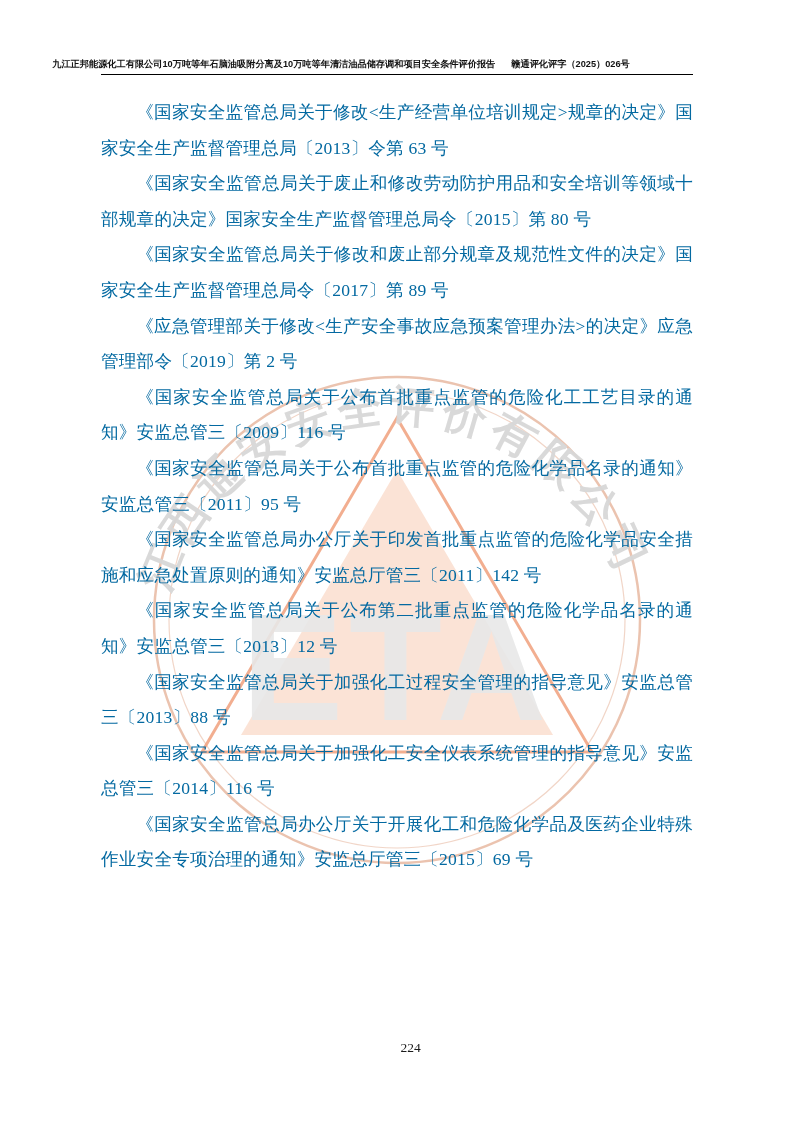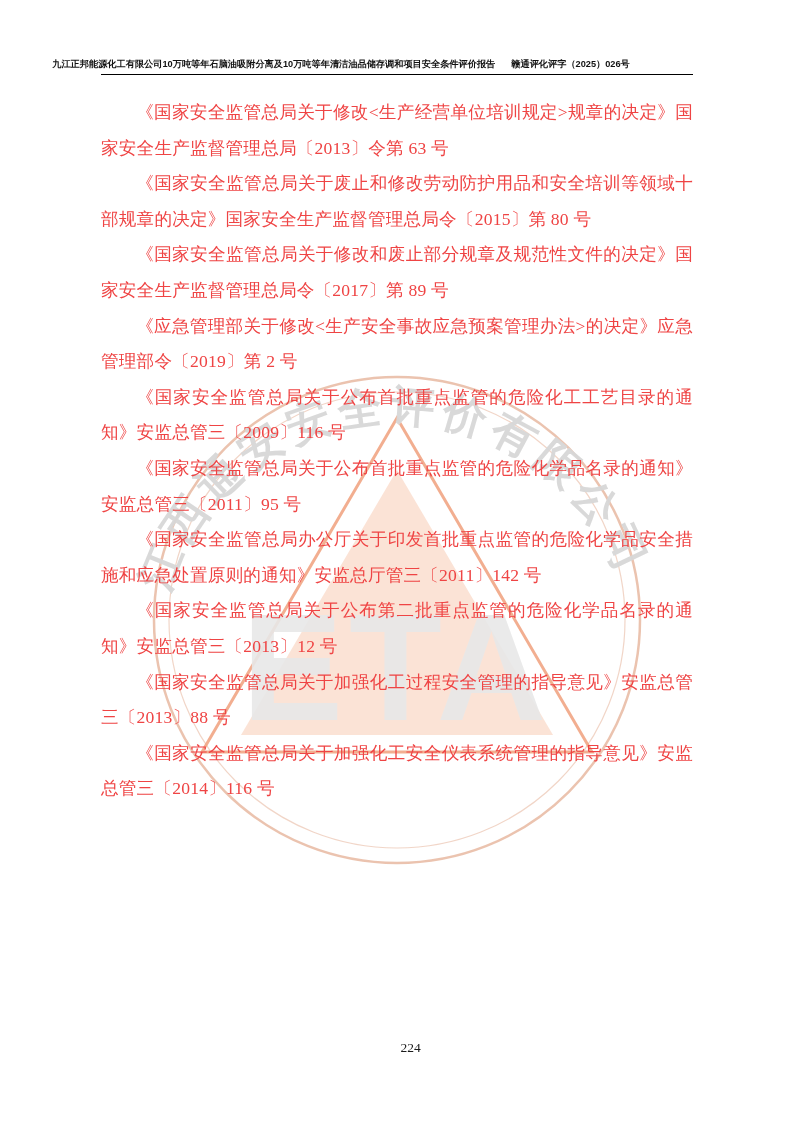--- a/index.html
+++ b/index.html
@@ -65,21 +65,21 @@
     position: absolute;
     left: 101px;
     top: 95px;
     width: 592px;
     z-index: 4;
   }
 
   .para {
     font-size: 17.6px;
     line-height: 35.6px;
-    color: #ef4444;
+    color: #0369a1;
     text-indent: 2em;
     text-align: justify;
     text-justify: inter-ideograph;
     margin: 0;
     letter-spacing: 0.2px;
   }
 
   
   .page-number {
     position: absolute;
@@ -126,17 +126,18 @@
     <p class="para">《国家安全监管总局关于修改&lt;生产经营单位培训规定&gt;规章的决定》国家安全生产监督管理总局〔2013〕令第 63 号</p>
     <p class="para">《国家安全监管总局关于废止和修改劳动防护用品和安全培训等领域十部规章的决定》国家安全生产监督管理总局令〔2015〕第 80 号</p>
     <p class="para">《国家安全监管总局关于修改和废止部分规章及规范性文件的决定》国家安全生产监督管理总局令〔2017〕第 89 号</p>
     <p class="para">《应急管理部关于修改&lt;生产安全事故应急预案管理办法&gt;的决定》应急管理部令〔2019〕第 2 号</p>
     <p class="para">《国家安全监管总局关于公布首批重点监管的危险化工工艺目录的通知》安监总管三〔2009〕116 号</p>
     <p class="para">《国家安全监管总局关于公布首批重点监管的危险化学品名录的通知》安监总管三〔2011〕95 号</p>
     <p class="para">《国家安全监管总局办公厅关于印发首批重点监管的危险化学品安全措施和应急处置原则的通知》安监总厅管三〔2011〕142 号</p>
     <p class="para">《国家安全监管总局关于公布第二批重点监管的危险化学品名录的通知》安监总管三〔2013〕12 号</p>
     <p class="para">《国家安全监管总局关于加强化工过程安全管理的指导意见》安监总管三〔2013〕88 号</p>
     <p class="para">《国家安全监管总局关于加强化工安全仪表系统管理的指导意见》安监总管三〔2014〕116 号</p>
+    <p class="para">《国家安全监管总局办公厅关于开展化工和危险化学品及医药企业特殊作业安全专项治理的通知》安监总厅管三〔2015〕69 号</p>
   </div>
 
   <div class="page-number">224</div>
 
 </div>
 
 </body></html>

